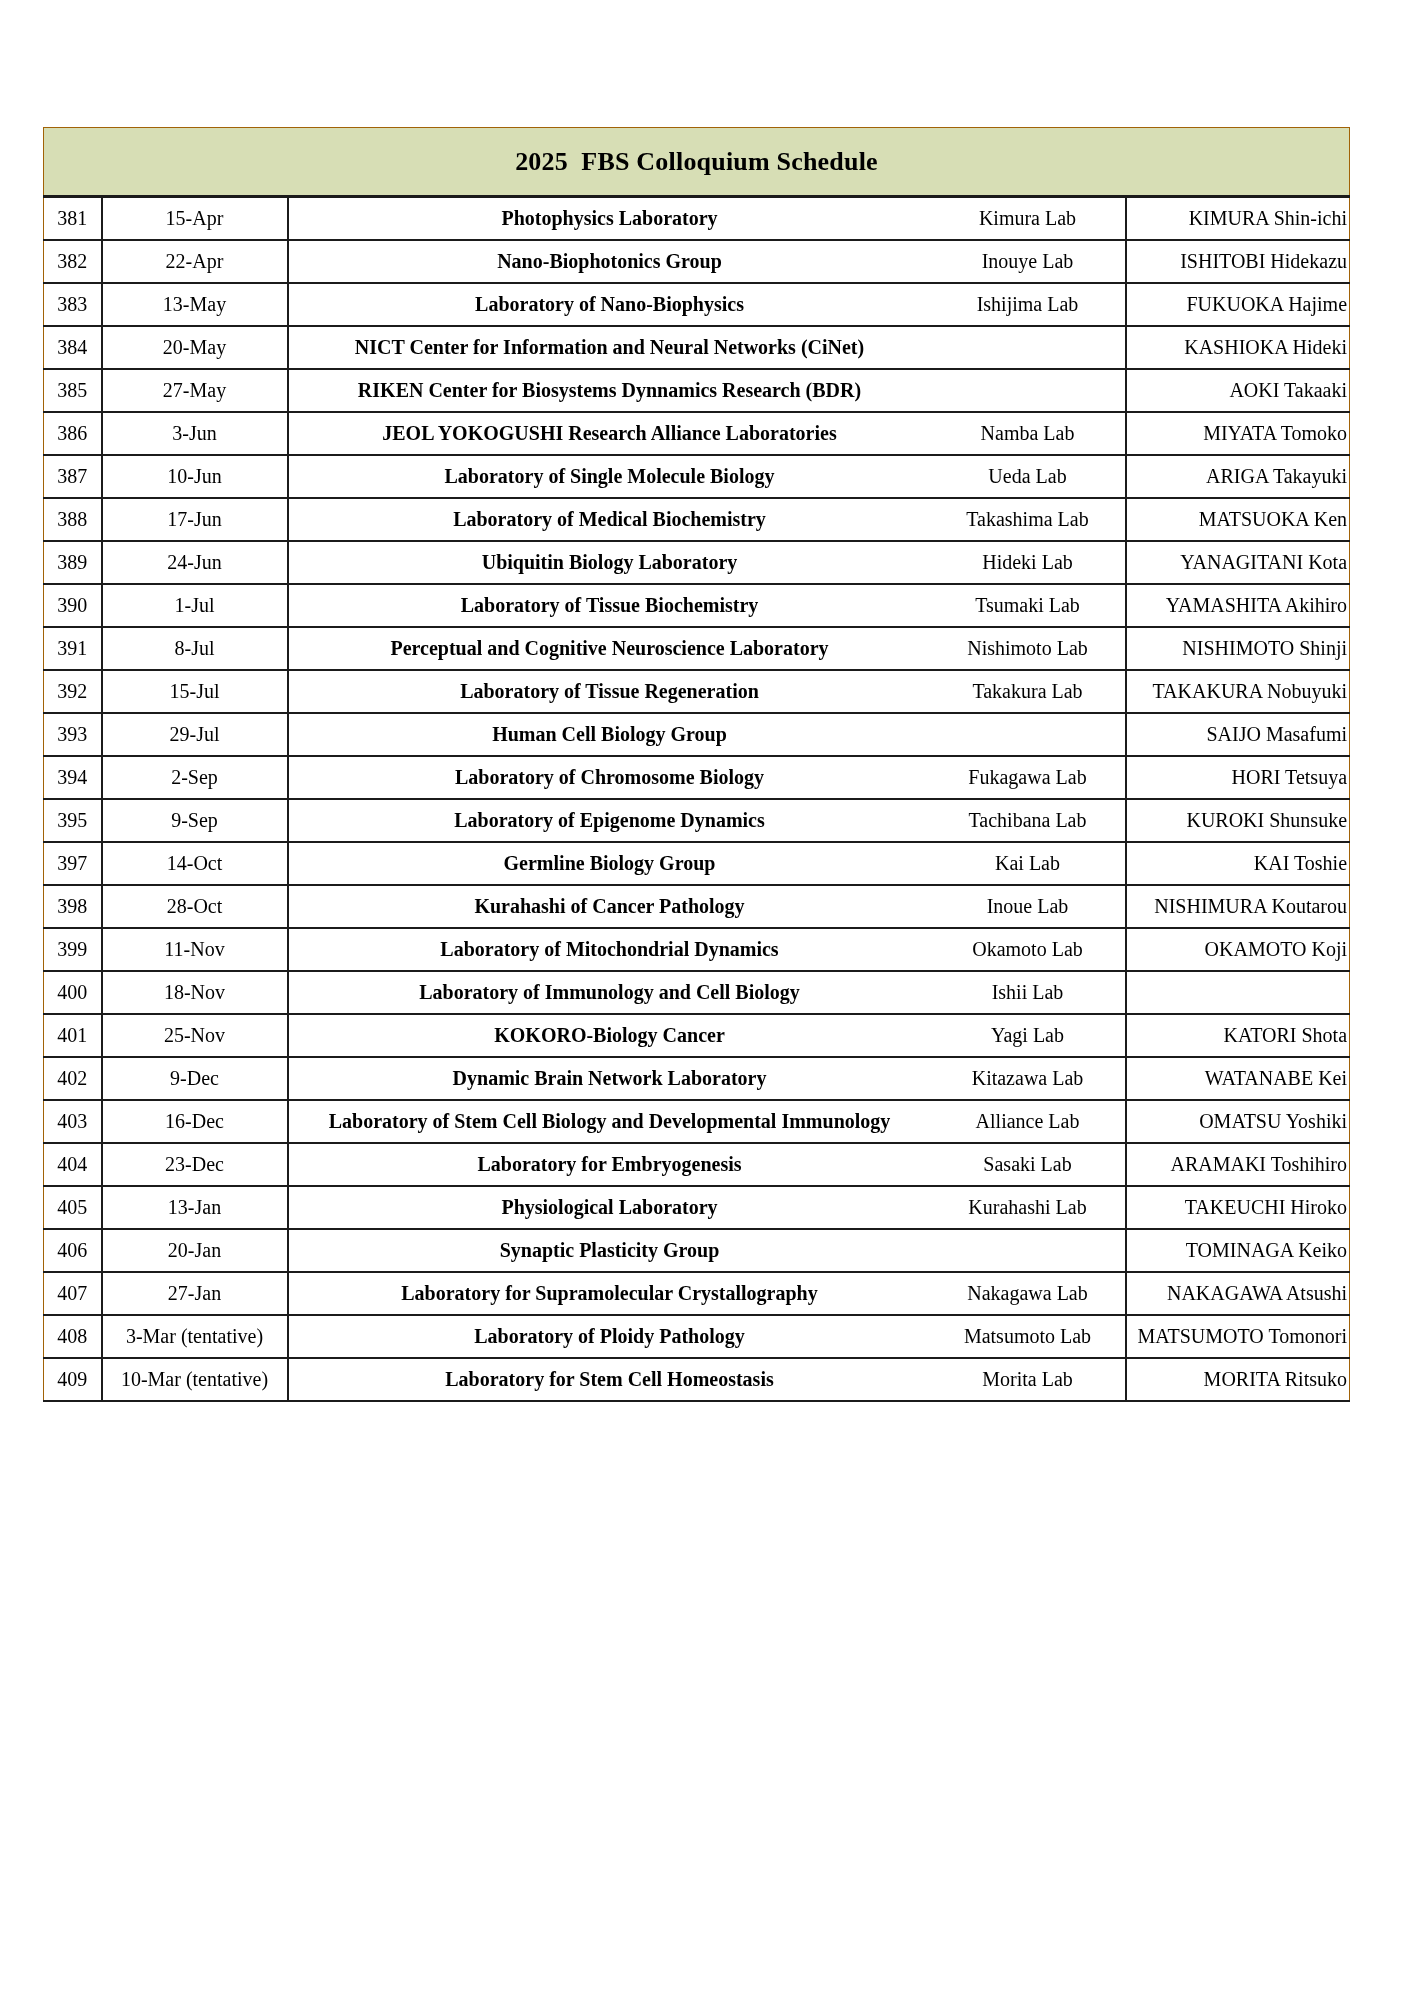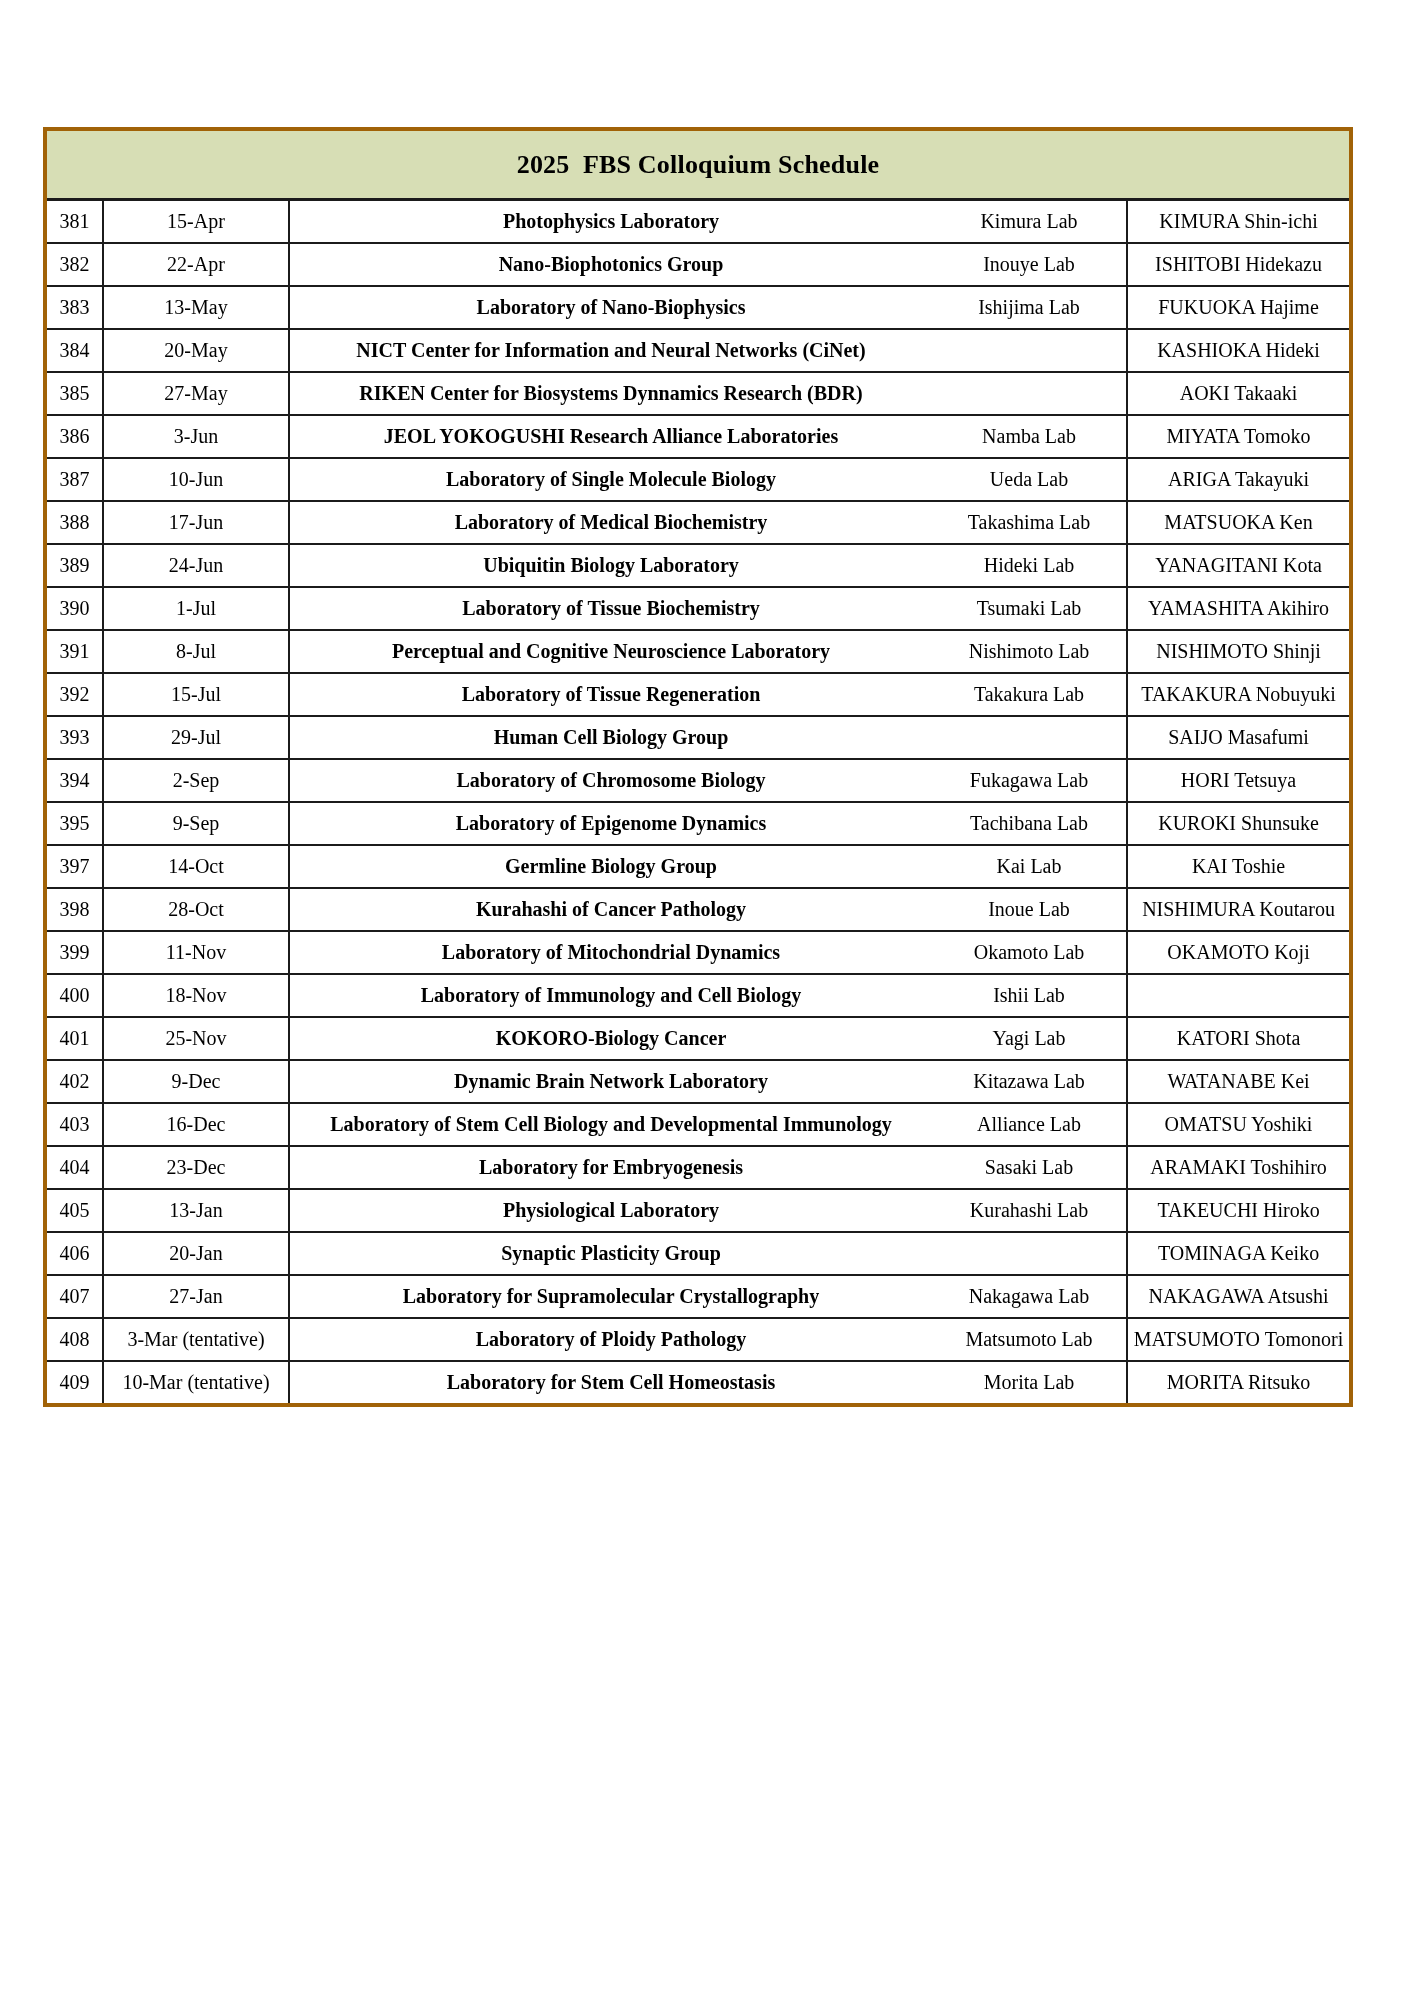--- a/index.html
+++ b/index.html
@@ -16,21 +16,21 @@
     font-family: "Liberation Serif", "DejaVu Serif", serif;
     color: #000000;
   }
   table.schedule {
     position: absolute;
     left: 43px;
     top: 127px;
     width: 1306px;
     border-collapse: collapse;
     table-layout: fixed;
-    border: 4px solid #a16207;
+    border: 1px solid #a16207;
     background: #ffffff;
   }
   
   th, td {
     padding: 0 4px;
     vertical-align: middle;
     text-align: center;
     font-weight: normal;
     overflow: hidden;
     white-space: nowrap;
@@ -61,21 +61,21 @@
     height: 41px;
     font-size: 20px;
     background: #ffffff;
     border-bottom: 2px solid #1b1b1b;
   }
   
   .v-no    { border-right: 2px solid #1b1b1b; }
   .v-date  { border-right: 2px solid #1b1b1b; }
   .v-aff   { border-right: 2px solid #1b1b1b; }
   td.c-affmain { border-right: none; font-weight: bold; } 
-  td.c-contact { font-size: 20px; padding: 0 2px; }
+  td.c-contact { font-size: 20px; padding: 0 2px; text-align: right; }
 </style>
 </head>
 <body>
 
 <div class="page">
   <table class="schedule">
     <colgroup>
       <col style="width:58px">
       <col style="width:186px">
       <col style="width:643px">

